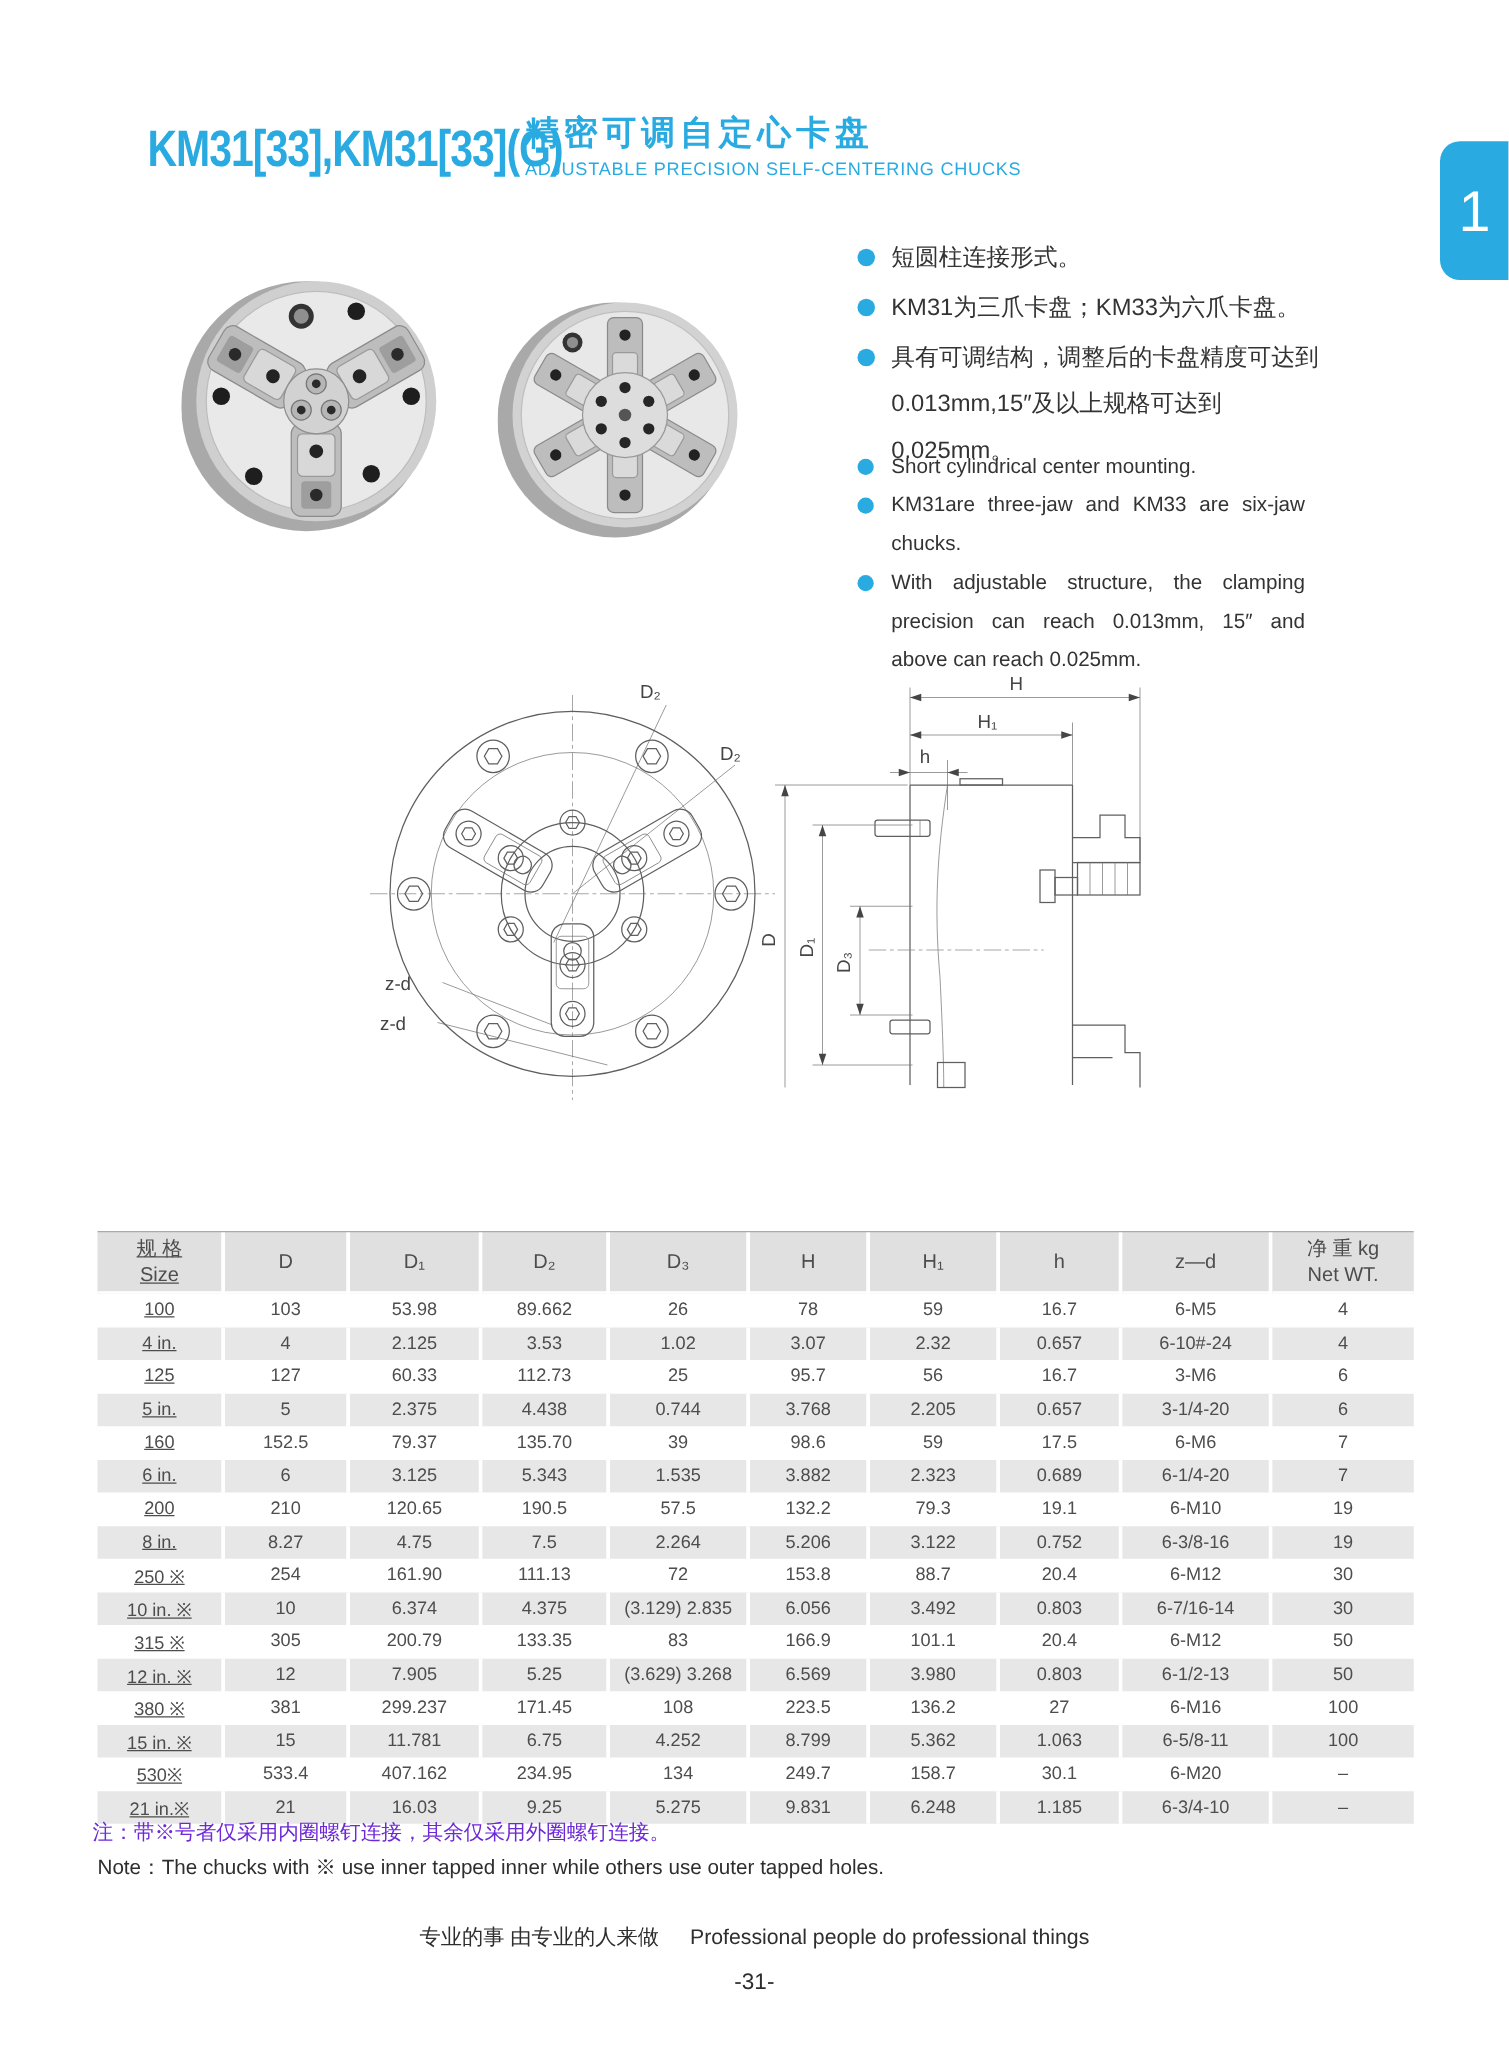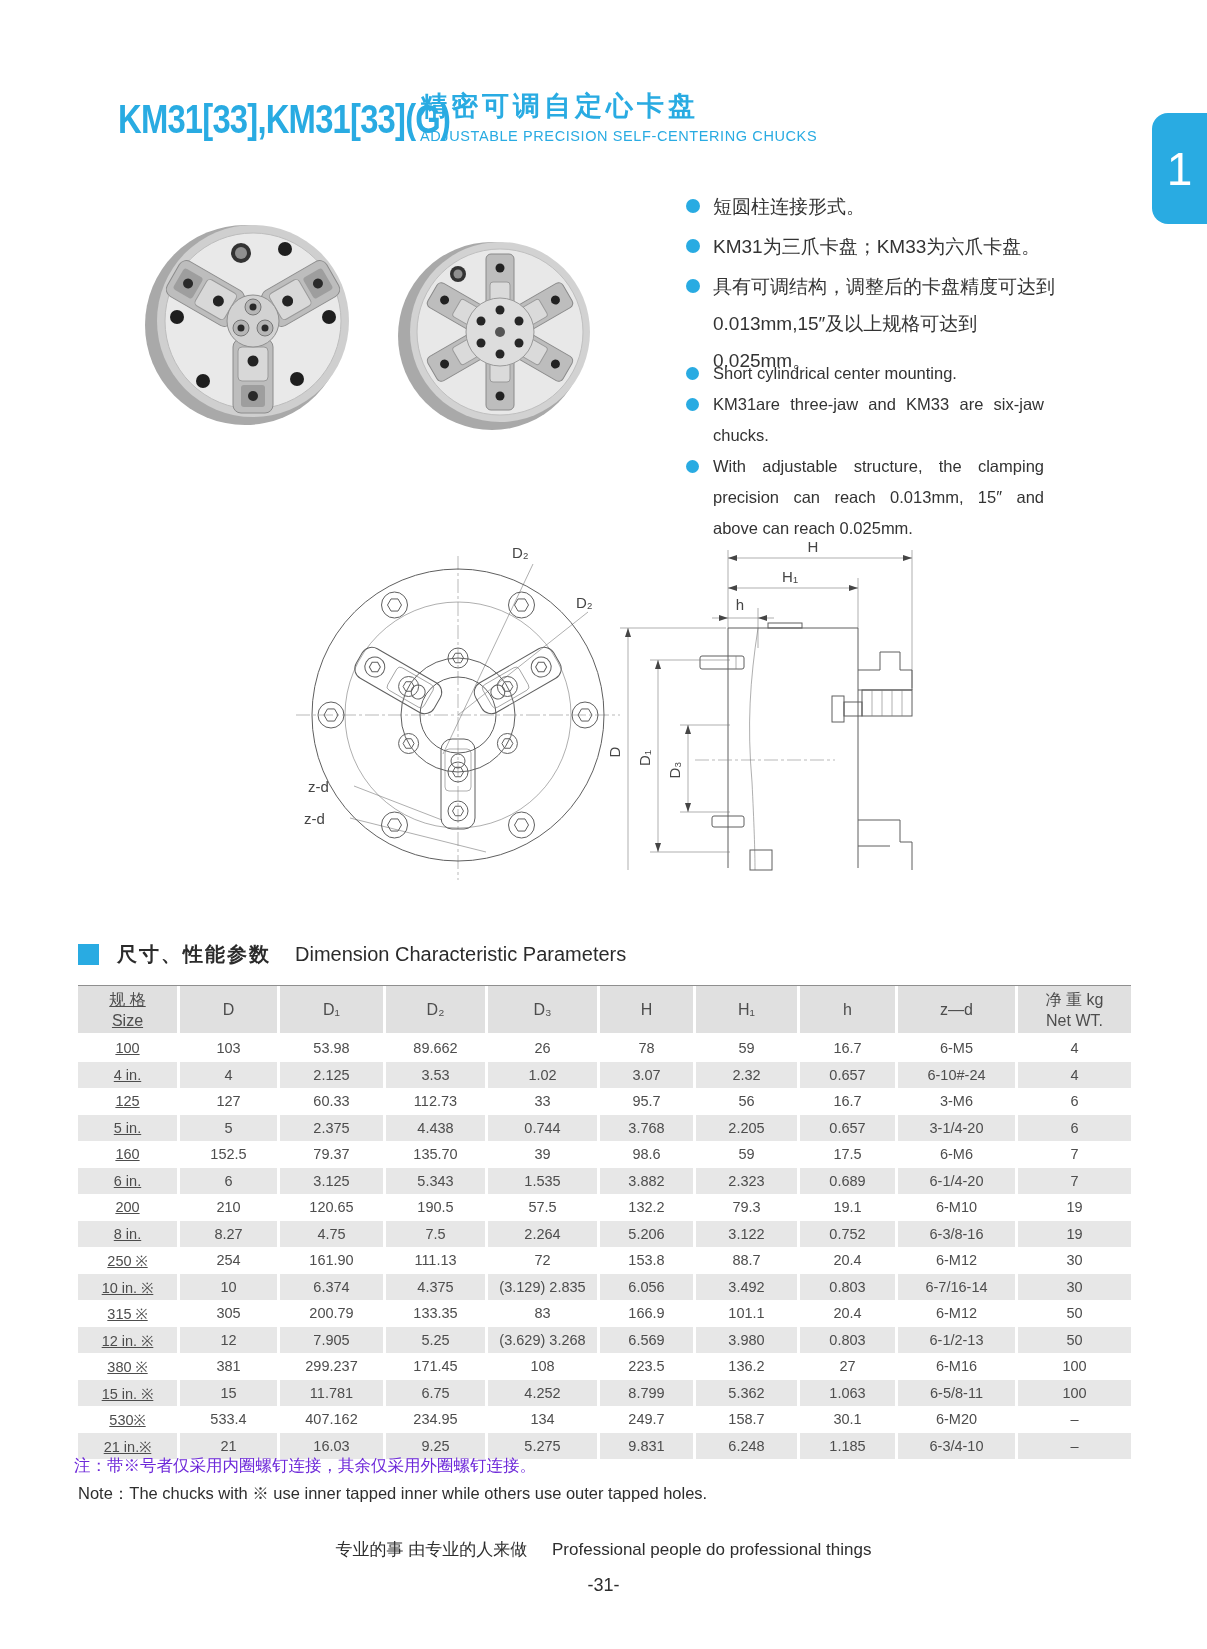--- a/index.html
+++ b/index.html
@@ -259,25 +259,20 @@
     <text transform="rotate(-90 50 238)" x="50" y="238" text-anchor="middle">D₁</text>
 
     <line x1="80" y1="205" x2="130" y2="205" class="thin"></line>
     <line x1="80" y1="292" x2="130" y2="292" class="thin"></line>
     <line x1="88" y1="205" x2="88" y2="292" class="thin"></line>
     <polygon class="arr" points="88,205 85,214 91,214"></polygon>
       <polygon class="arr" points="88,292 85,283 91,283"></polygon>
     <text transform="rotate(-90 80 250)" x="80" y="250" text-anchor="middle">D₃</text>
   </svg>
 
-  <div class="sec-title">
-    <span class="marker"></span>
-    <span class="cn">尺寸、性能参数</span>
-    <span class="en">Dimension  Characteristic Parameters</span>
-  </div>
 
   <div class="spec-wrap">
     <table id="spec-table">
       <thead>
           <tr>
             <th>
               <div>规 格</div>
               <div>Size</div>
             </th>
             <th>
@@ -333,21 +328,21 @@
             <td>2.32</td>
             <td>0.657</td>
             <td>6-10#-24</td>
             <td>4</td>
           </tr>
           <tr>
             <td>125</td>
             <td>127</td>
             <td>60.33</td>
             <td>112.73</td>
-            <td>33</td>
+            <td>25</td>
             <td>95.7</td>
             <td>56</td>
             <td>16.7</td>
             <td>3-M6</td>
             <td>6</td>
           </tr>
           <tr>
             <td>5 in.</td>
             <td>5</td>
             <td>2.375</td>

